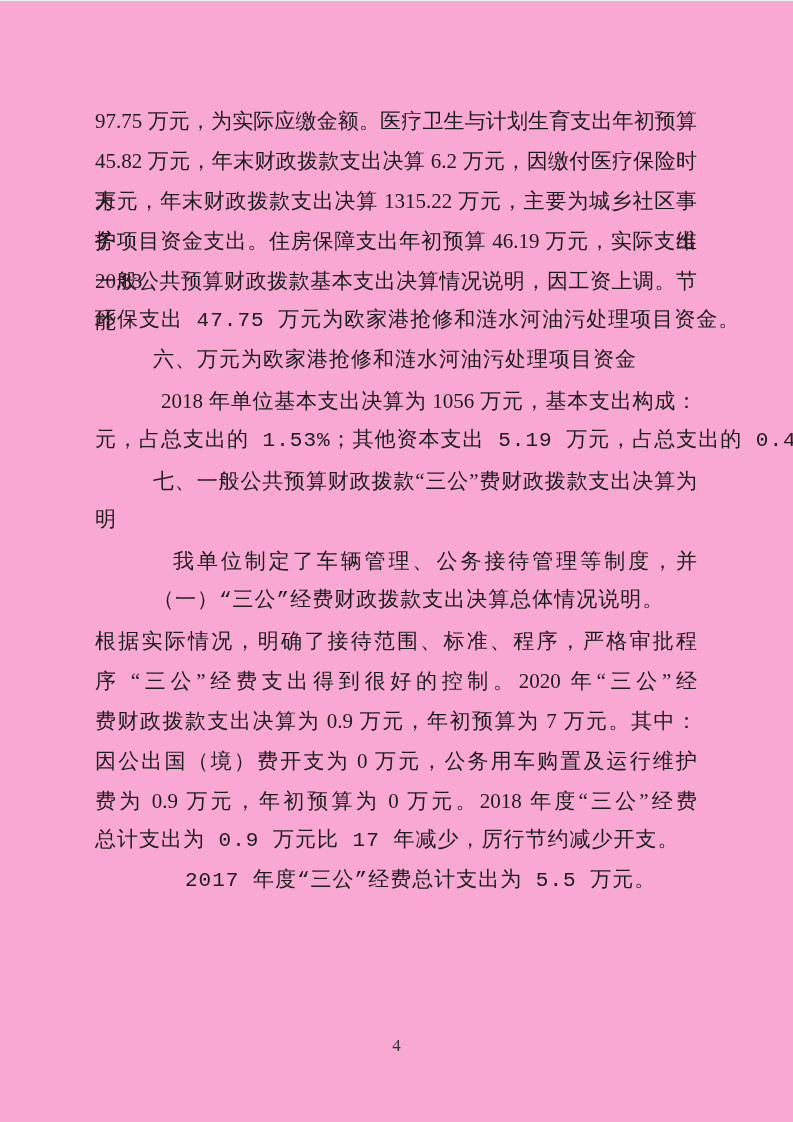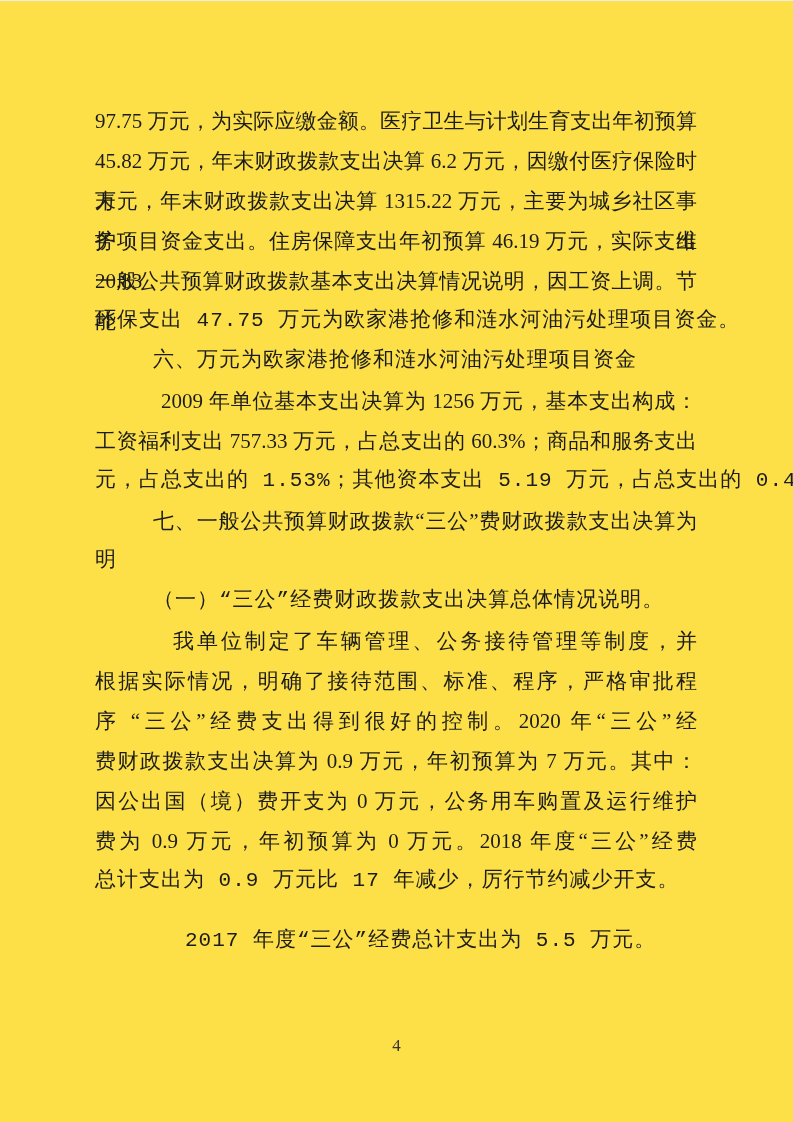--- a/index.html
+++ b/index.html
@@ -4,21 +4,21 @@
 <style>
   html, body {
     margin: 0;
     padding: 0;
     background: #ffffff;
   }
   .sheet {
     position: relative;
     width: 793px;
     height: 1122px;
-    background: #fde047;
+    background: #f9a8d4;
     overflow: hidden;
     font-family: "Liberation Serif", "DejaVu Serif", serif;
     color: #1c1c1c;
     border-top: 1px solid #ededed;
   }
   .content {
     position: absolute;
     top: 100px;
     left: 95px;
     width: 602px;
@@ -35,21 +35,21 @@
   }
   
   .nf {
     white-space: nowrap;
     letter-spacing: 1px;
     font-family: Liberation Mono, monospace;
   }
   .ind-h { padding-left: 58px; }  
   .ind-p { padding-left: 66px; }  
   .ind-d { padding-left: 78px; }  
-  .ind-e { padding-left: 90px; margin-top: 20px; }  
+  .ind-e { padding-left: 90px; }  
   .page-num {
     position: absolute;
     top: 1032px;
     left: 0;
     width: 793px;
     height: 26px;
     line-height: 26px;
     text-align: center;
     font-size: 17px;
     color: #333333;
@@ -60,27 +60,26 @@
 
 <div class="sheet">
   <div class="content">
     <div class="line fill">97.75 万元，为实际应缴金额。医疗卫生与计划生育支出年初预算</div>
     <div class="line fill">45.82 万元，年末财政拨款支出决算 6.2 万元，因缴付医疗保险时未</div>
     <div class="line fill">万元，年末财政拨款支出决算 1315.22 万元，主要为城乡社区事务维</div>
     <div class="line fill">护项目资金支出。住房保障支出年初预算 46.19 万元，实际支出 20.83</div>
     <div class="line fill">一般公共预算财政拨款基本支出决算情况说明，因工资上调。节能</div>
     <div class="line nf">环保支出 47.75 万元为欧家港抢修和涟水河油污处理项目资金。</div>
     <div class="line nf ind-h">六、万元为欧家港抢修和涟水河油污处理项目资金</div>
-    <div class="line fill ind-p">2009 年单位基本支出决算为 1256 万元，基本支出构成：</div>
-    <div class="line fill">工资福利支出 757.33 万元，占总支出的 60.3%；商品和服务支出</div>
+    <div class="line fill ind-p">2018 年单位基本支出决算为 1056 万元，基本支出构成：</div>
     <div class="line nf">元，占总支出的 1.53%；其他资本支出 5.19 万元，占总支出的 0.41%。</div>
     <div class="line fill ind-h">七、一般公共预算财政拨款“三公”费财政拨款支出决算为</div>
     <div class="line nf">明</div>
+    <div class="line fill ind-d">我单位制定了车辆管理、公务接待管理等制度，并</div>
     <div class="line nf ind-h">（一）“三公”经费财政拨款支出决算总体情况说明。</div>
-    <div class="line fill ind-d">我单位制定了车辆管理、公务接待管理等制度，并</div>
     <div class="line fill">根据实际情况，明确了接待范围、标准、程序，严格审批程</div>
     <div class="line fill">序 “三公”经费支出得到很好的控制。2020 年“三公”经</div>
     <div class="line fill">费财政拨款支出决算为 0.9 万元，年初预算为 7 万元。其中：</div>
     <div class="line fill">因公出国（境）费开支为 0 万元，公务用车购置及运行维护</div>
     <div class="line fill">费为 0.9 万元，年初预算为 0 万元。2018 年度“三公”经费</div>
     <div class="line nf">总计支出为 0.9 万元比 17 年减少，厉行节约减少开支。</div>
     <div class="line nf ind-e">2017 年度“三公”经费总计支出为 5.5 万元。</div>
   </div>
   <div class="page-num">4</div>
 </div>

